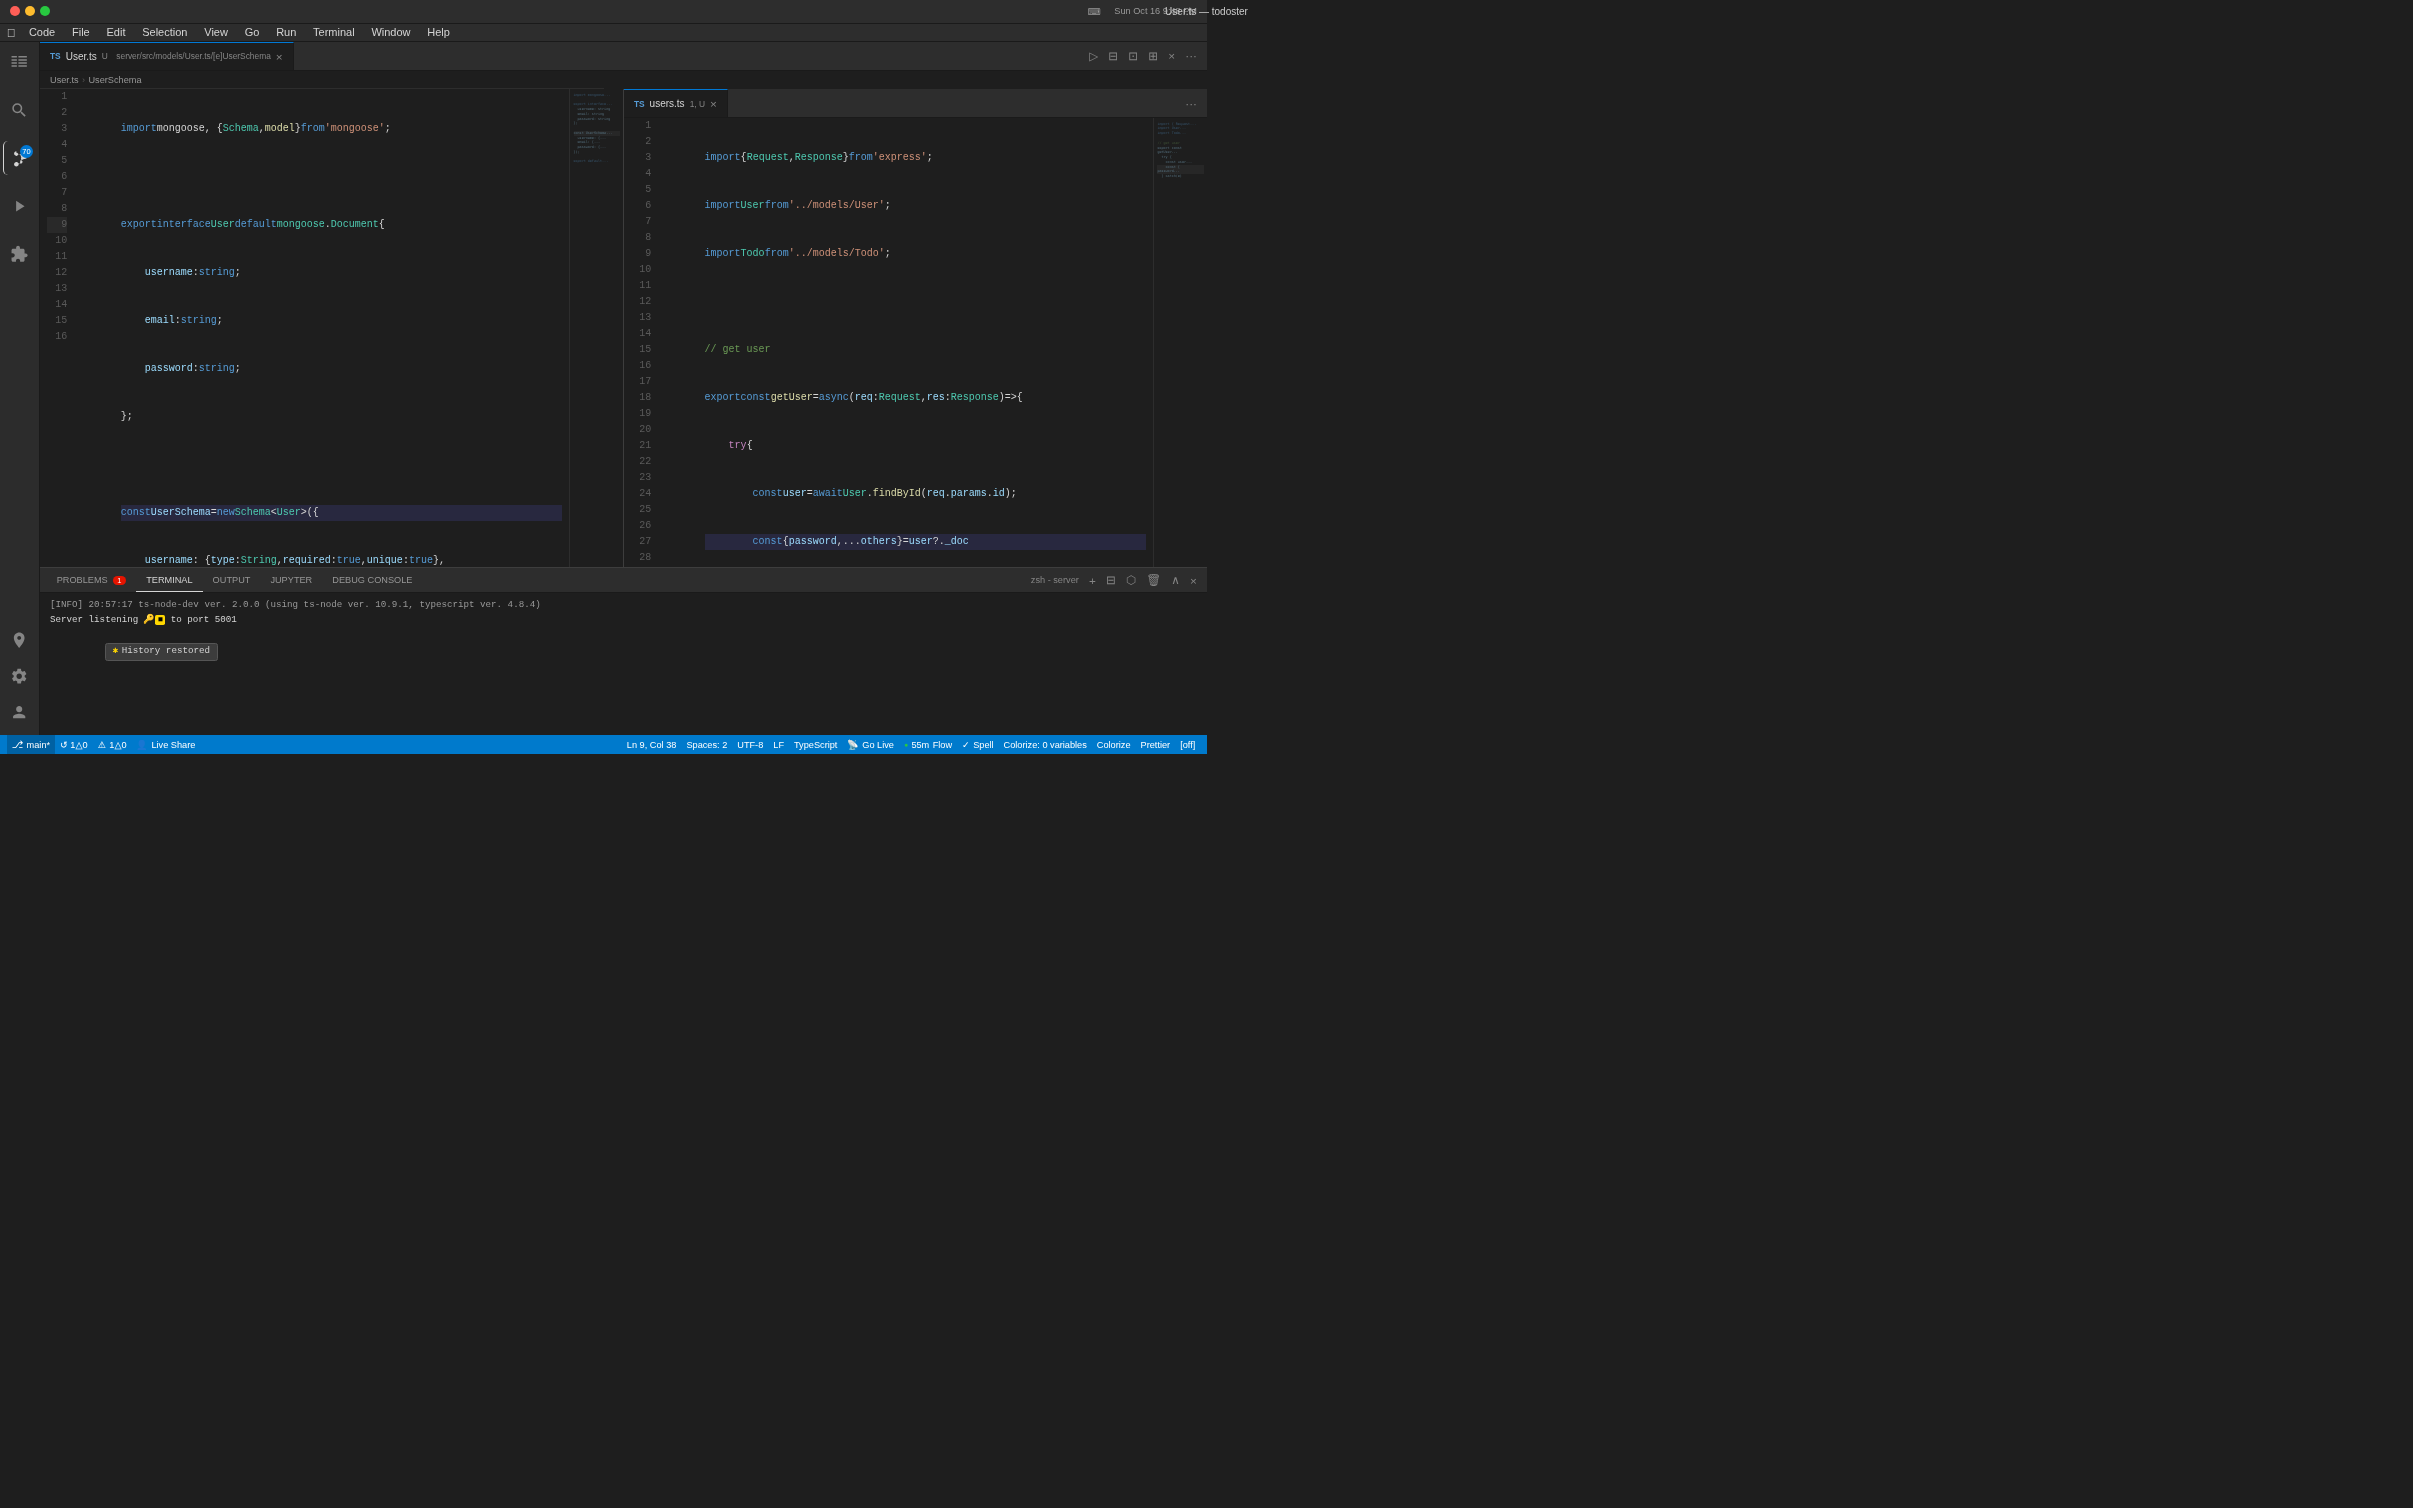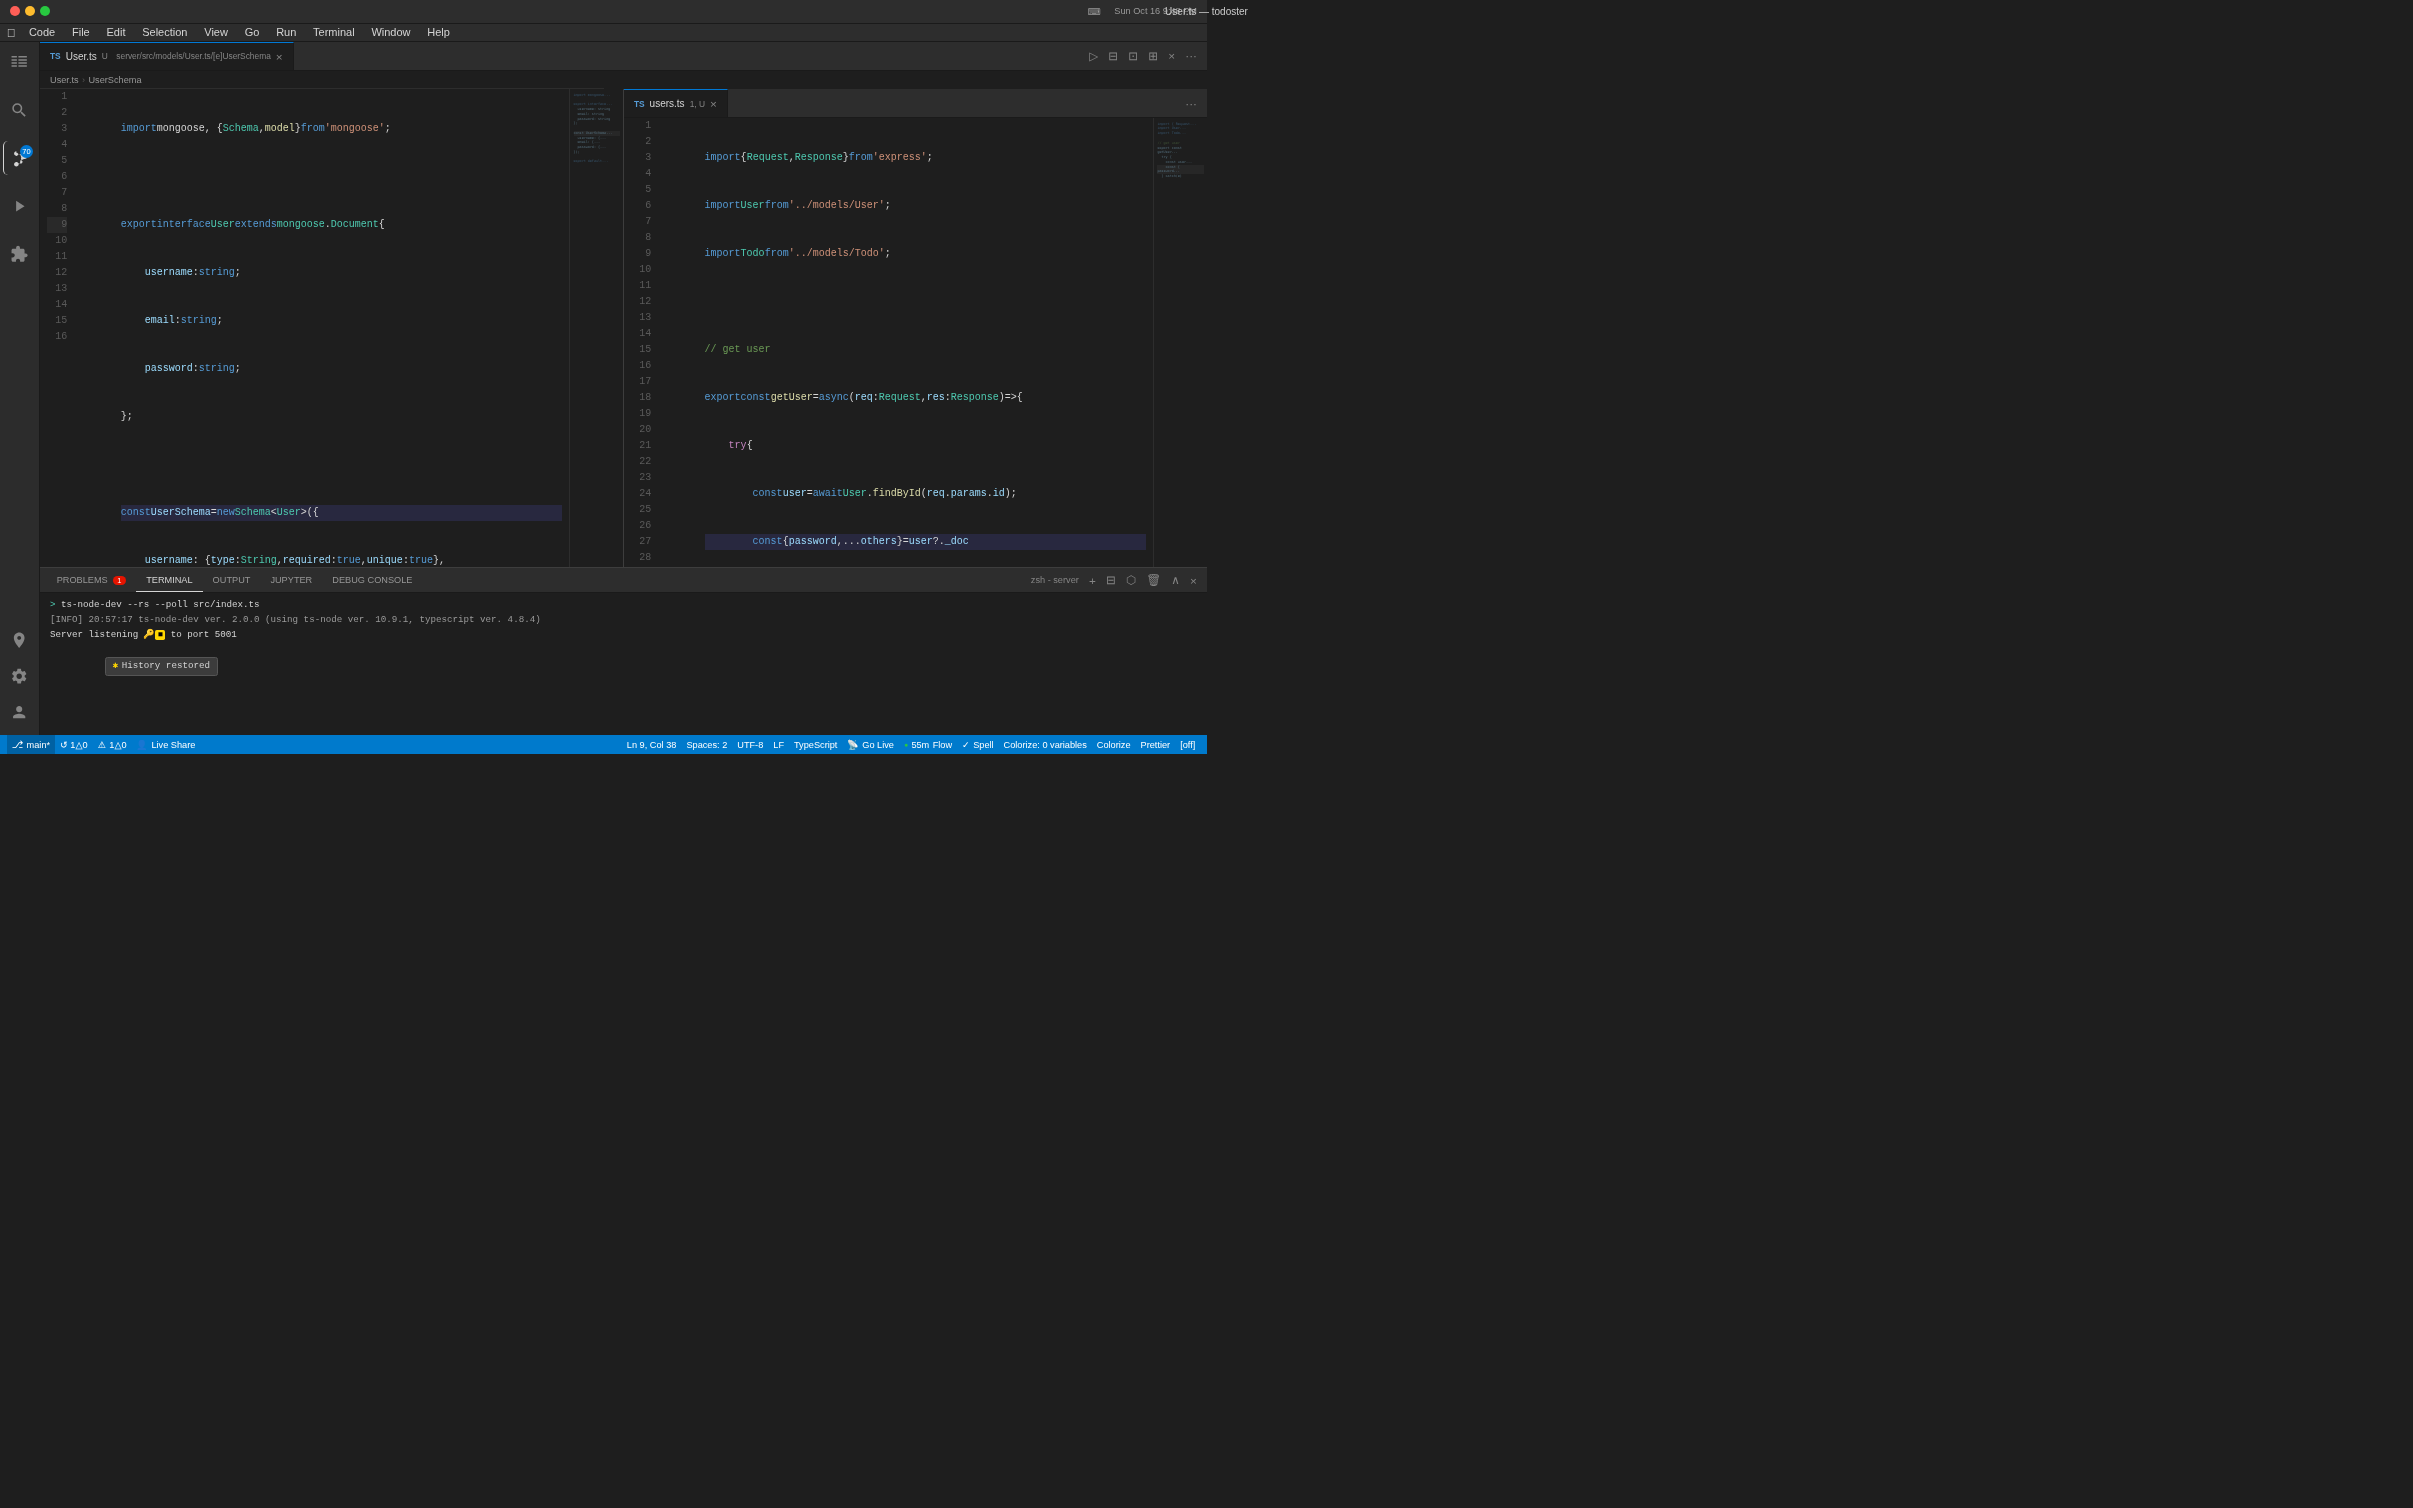--- a/index.html
+++ b/index.html
@@ -511,21 +511,21 @@
               <div>11</div>
               <div>12</div>
               <div>13</div>
               <div>14</div>
             <div>15</div>
               <div>16</div>
           </div>
           <div class="code-content">
             <div class="code-line"><span class="kw">import</span> <span class="punct">mongoose, {</span> <span class="cls">Schema</span><span class="punct">,</span> <span class="fn">model</span> <span class="punct">}</span> <span class="kw">from</span> <span class="str">'mongoose'</span><span class="punct">;</span></div>
             <div class="code-line"></div>
-            <div class="code-line"><span class="kw">export</span> <span class="kw">interface</span> <span class="cls">User</span> <span class="kw">extends</span> <span class="cls">mongoose</span><span class="punct">.</span><span class="cls">Document</span> <span class="punct">{</span></div>
+            <div class="code-line"><span class="kw">export</span> <span class="kw">interface</span> <span class="cls">User</span> <span class="kw">default</span> <span class="cls">mongoose</span><span class="punct">.</span><span class="cls">Document</span> <span class="punct">{</span></div>
             <div class="code-line"><span style="color:transparent">    </span><span class="prop">username</span><span class="punct">:</span> <span class="kw">string</span><span class="punct">;</span></div>
             <div class="code-line"><span style="color:transparent">    </span><span class="prop">email</span><span class="punct">:</span> <span class="kw">string</span><span class="punct">;</span></div>
             <div class="code-line"><span style="color:transparent">    </span><span class="prop">password</span><span class="punct">:</span> <span class="kw">string</span><span class="punct">;</span></div>
             <div class="code-line"><span class="punct">};</span></div>
             <div class="code-line"></div>
             <div class="code-line cursor-indicator"><span class="kw">const</span> <span class="prop">UserSchema</span> <span class="op">=</span> <span class="kw">new</span> <span class="cls">Schema</span><span class="punct">&lt;</span><span class="cls">User</span><span class="punct">&gt;({</span></div>
             <div class="code-line"><span style="color:transparent">    </span><span class="prop">username</span><span class="punct">: {</span> <span class="prop">type</span><span class="punct">:</span> <span class="cls">String</span><span class="punct">,</span> <span class="prop">required</span><span class="punct">:</span> <span class="kw">true</span><span class="punct">,</span> <span class="prop">unique</span><span class="punct">:</span> <span class="kw">true</span> <span class="punct">},</span></div>
             
             
             
@@ -679,21 +679,20 @@
           <span style="font-size:9.2px;color:#858585;margin-right:3.4px;">zsh - server</span>
           <span class="tab-action-btn">+</span>
           <span class="tab-action-btn">⊟</span>
           <span class="tab-action-btn">⬡</span>
           <span class="tab-action-btn">🗑</span>
           <span class="tab-action-btn">∧</span>
           <span class="tab-action-btn">×</span>
         </div>
       </div>
       <div class="terminal-content">
-        <div class="terminal-line"><span class="t-green">&gt;</span> <span class="t-white">ts-node-dev --rs --poll src/index.ts</span></div>
         <div class="terminal-line"></div>
         <div class="terminal-line"><span class="t-gray">[INFO] 20:57:17 ts-node-dev ver. 2.0.0 (using ts-node ver. 10.9.1, typescript ver. 4.8.4)</span></div>
         <div class="terminal-line"><span class="t-white">Server listening 🔑</span><span style="background:#ffd700;color:#000;padding:0 2.5px;border-radius:1.7px;font-size:8.4px;">■</span><span class="t-white"> to port 5001</span></div>
         <div class="terminal-line"></div>
         <div class="terminal-line">
           <span class="history-badge">
             <span class="history-star">✱</span>
             <span>History restored</span>
           </span>
         </div>

